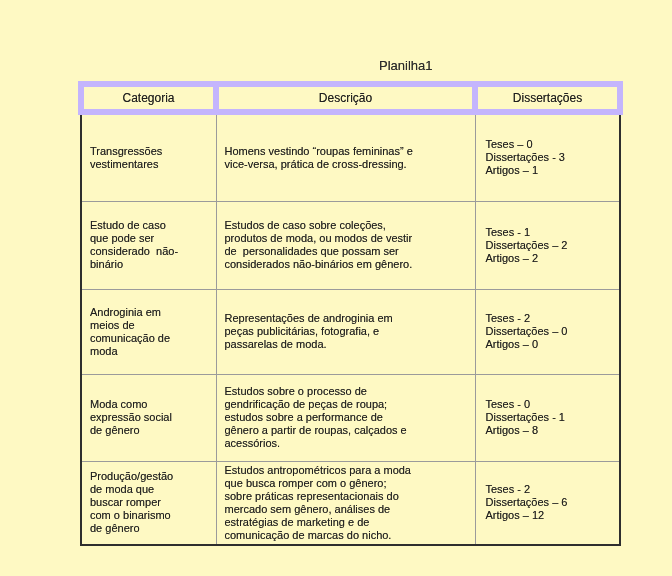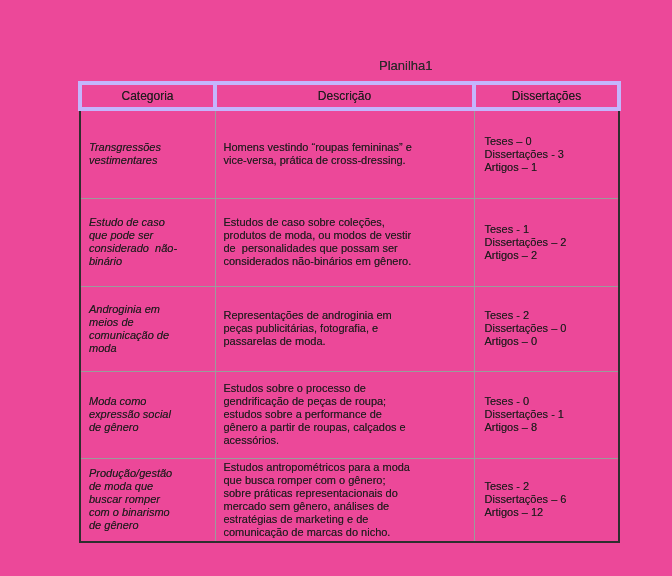--- a/index.html
+++ b/index.html
@@ -4,21 +4,21 @@
 <style>
   html, body {
     margin: 0;
     padding: 0;
     background: #ffffff;
   }
   .page {
     position: relative;
     width: 672px;
     height: 576px;
-    background: #ec4899;
+    background: #fef9c3;
     font-family: "Liberation Sans", "DejaVu Sans", sans-serif;
     color: #1f1f1f;
     overflow: hidden;
   }
   .sheet-title {
     position: absolute;
     left: 379px;
     top: 59px;
     font-size: 13px;
     line-height: 14px;
@@ -29,42 +29,42 @@
   table.planilha {
     position: absolute;
     left: 78px;
     top: 81px;
     width: 539px;
     border-collapse: collapse;
     table-layout: fixed;
     border: 2px solid #2e2e2e;
   }
   table.planilha th {
-    border: 4px solid #c4b5fd;
+    border: 6px solid #c4b5fd;
     height: 20px;
     padding: 1px 2px;
     font-size: 12px;
     font-weight: 400;
     text-align: center;
     vertical-align: middle;
     color: #1f1f1f;
     text-shadow: 0 0 0.5px rgba(0,0,0,0.55);
   }
   table.planilha td {
     border: 1px solid #9b9b9b;
     vertical-align: middle;
     font-size: 11px;
     line-height: 13px;
     color: #1f1f1f;
     text-shadow: 0 0 0.5px rgba(0,0,0,0.5);
   }
   .cell-text {
     white-space: pre-wrap;
   }
-  td.col-categoria   { padding: 2px 4px 2px 8px; font-style: italic; }
+  td.col-categoria   { padding: 2px 4px 2px 8px; }
   td.col-descricao   { padding: 2px 2px 2px 8px; margin-left: 13px; }
   td.col-dissert     { padding: 2px 2px 2px 10px; margin-top: 28px; }
   tbody tr:nth-child(1) { height: 89px; }
   tbody tr:nth-child(2) { height: 88px; }
   tbody tr:nth-child(3) { height: 85px; }
   tbody tr:nth-child(4) { height: 87px; }
   tbody tr:nth-child(5) { height: 80px; }
 </style>
 </head>
 <body>

